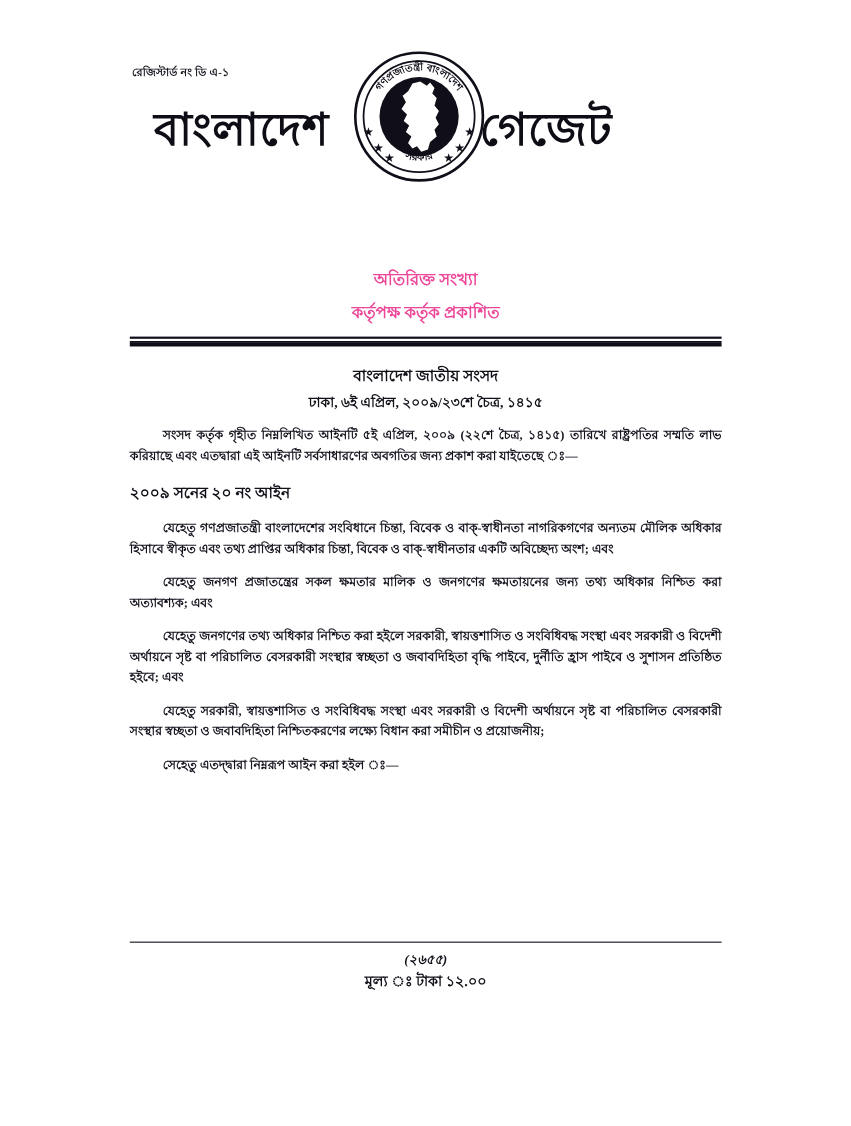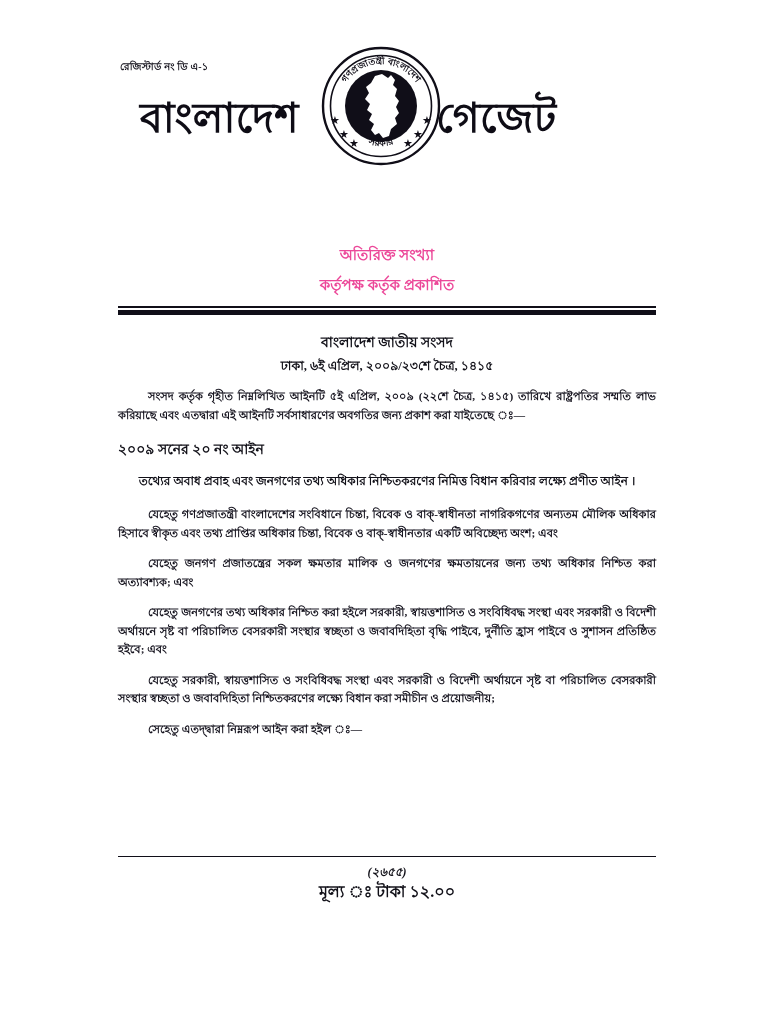--- a/index.html
+++ b/index.html
@@ -168,21 +168,21 @@
   .footer .pg {
     text-align: center;
     font-size: 12px;
     font-weight: 700;
     line-height: 20px;
     padding-top: 5px;
     font-style: italic;
   }
   .footer .price {
     text-align: center;
-    font-size: 16px;
+    font-size: 13px;
     font-weight: 700;
     line-height: 20px;
   }
 </style>
 </head>
 <body>
 
 <div class="page">
 
   <div class="masthead">
@@ -246,21 +246,20 @@
     <div class="org">বাংলাদেশ জাতীয় সংসদ</div>
     <div class="place">ঢাকা, ৬ই এপ্রিল, ২০০৯/২৩শে চৈত্র, ১৪১৫</div>
   </div>
 
   <div class="body-text">
     <p>সংসদ কর্তৃক গৃহীত নিম্নলিখিত আইনটি ৫ই এপ্রিল, ২০০৯ (২২শে চৈত্র, ১৪১৫) তারিখে রাষ্ট্রপতির সম্মতি লাভ করিয়াছে এবং এতদ্বারা এই আইনটি সর্বসাধারণের অবগতির জন্য প্রকাশ করা যাইতেছে ঃ—</p>
   </div>
 
   <div class="act-no">২০০৯ সনের ২০ নং আইন</div>
 
-  <div class="act-sub">তথ্যের অবাধ প্রবাহ এবং জনগণের তথ্য অধিকার নিশ্চিতকরণের নিমিত্ত বিধান করিবার লক্ষ্যে প্রণীত আইন ।</div>
 
   <div class="body-text preamble">
     <p>যেহেতু গণপ্রজাতন্ত্রী বাংলাদেশের সংবিধানে চিন্তা, বিবেক ও বাক্-স্বাধীনতা নাগরিকগণের অন্যতম মৌলিক অধিকার হিসাবে স্বীকৃত এবং তথ্য প্রাপ্তির অধিকার চিন্তা, বিবেক ও বাক্-স্বাধীনতার একটি অবিচ্ছেদ্য অংশ; এবং</p>
     <p>যেহেতু জনগণ প্রজাতন্ত্রের সকল ক্ষমতার মালিক ও জনগণের ক্ষমতায়নের জন্য তথ্য অধিকার নিশ্চিত করা অত্যাবশ্যক; এবং</p>
     <p>যেহেতু জনগণের তথ্য অধিকার নিশ্চিত করা হইলে সরকারী, স্বায়ত্তশাসিত ও সংবিধিবদ্ধ সংস্থা এবং সরকারী ও বিদেশী অর্থায়নে সৃষ্ট বা পরিচালিত বেসরকারী সংস্থার স্বচ্ছতা ও জবাবদিহিতা বৃদ্ধি পাইবে, দুর্নীতি হ্রাস পাইবে ও সুশাসন প্রতিষ্ঠিত হইবে; এবং</p>
     <p>যেহেতু সরকারী, স্বায়ত্তশাসিত ও সংবিধিবদ্ধ সংস্থা এবং সরকারী ও বিদেশী অর্থায়নে সৃষ্ট বা পরিচালিত বেসরকারী সংস্থার স্বচ্ছতা ও জবাবদিহিতা নিশ্চিতকরণের লক্ষ্যে বিধান করা সমীচীন ও প্রয়োজনীয়;</p>
     <p class="closing">সেহেতু এতদ্দ্বারা নিম্নরূপ আইন করা হইল ঃ—</p>
   </div>
 
   <div class="footer">

